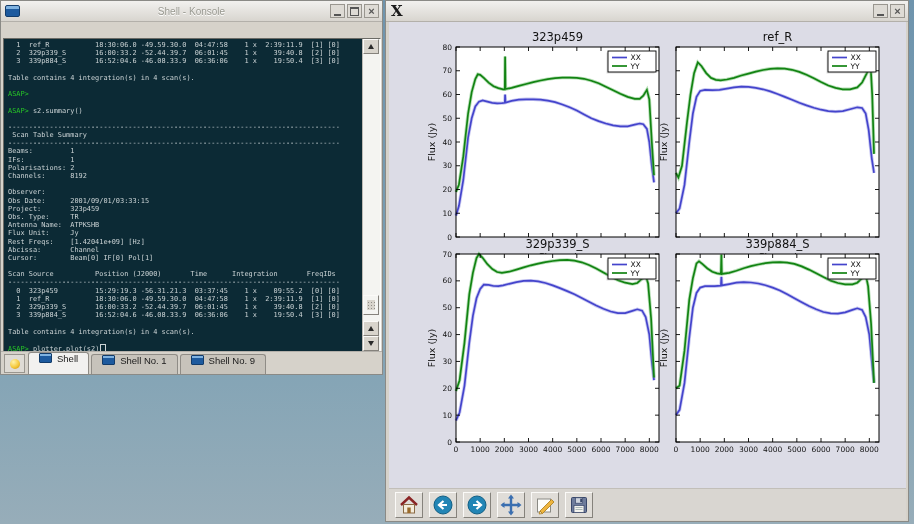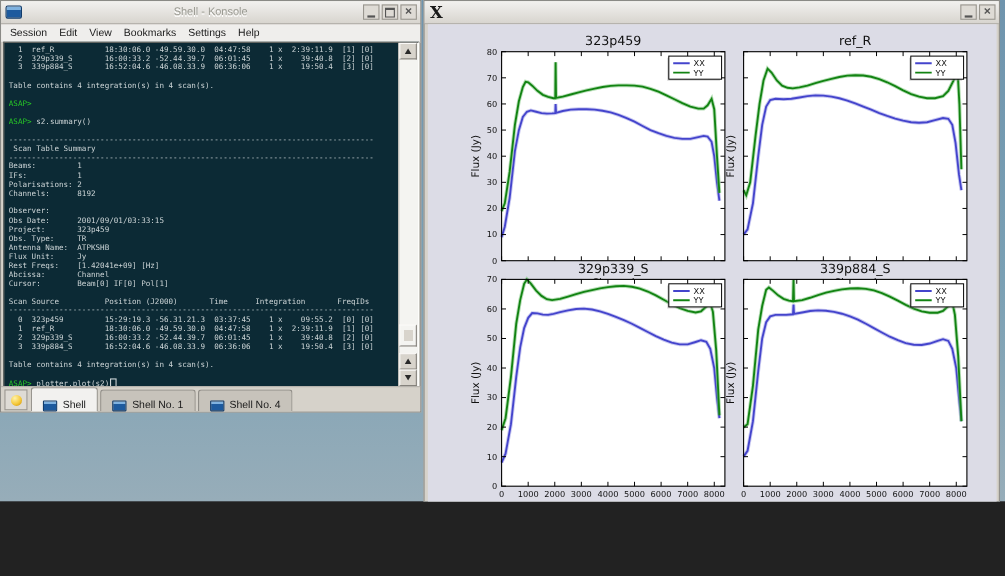--- a/index.html
+++ b/index.html
@@ -1,16 +1,16 @@
 <!DOCTYPE html>
 <html><head>
 <meta charset="utf-8">
 <style>
   html,body{margin:0;padding:0;background:#222;}
-  .screen{position:relative;width:914px;height:456px;overflow:hidden;
+  .screen{position:relative;width:914px;height:524px;overflow:hidden;
     font-family:"Liberation Sans",sans-serif;}
   .desktop{position:absolute;inset:0;
     background:linear-gradient(180deg,#6f94ad 0%,#7aa0b4 55%,#97adb9 100%);}
 
   
   .win{position:absolute;background:#d6d2ca;border:1px solid #8a8a86;box-sizing:border-box;}
   .titlebar{position:relative;height:20px;background:linear-gradient(#f2f1ef,#d8d5cf);
     border-bottom:1px solid #b3b0aa;display:flex;align-items:center;}
   .title-text{position:absolute;left:0;right:0;text-align:center;font-size:10px;
     color:#9a9a92;text-shadow:0 1px 0 #ffffff;pointer-events:none;}
@@ -51,21 +51,21 @@
     border:1px solid;border-color:#fbfaf8 #85827c #85827c #fbfaf8;box-sizing:border-box;
     background-image:radial-gradient(#8f8c86 22%,transparent 24%);
     background-size:3px 3px;background-position:3px 5px;background-repeat:repeat;
     background-clip:content-box;padding:4px 3px;}
   .k-tabbar{position:absolute;left:0;bottom:0;width:100%;height:23px;background:#d6d2ca;
     border-top:1px solid #b3b0aa;display:flex;align-items:flex-end;padding-left:3px;box-sizing:border-box;}
   .newtab{width:21px;height:19px;margin-bottom:1px;margin-right:3px;background:#dedbd5;
     border:1px solid #99968f;display:flex;align-items:center;justify-content:center;box-sizing:border-box;}
   .ball{width:10px;height:10px;border-radius:50%;
     background:radial-gradient(circle at 35% 30%,#fff2a8,#f5c93c 55%,#c98a00);}
-  .tab{height:20px;margin-right:2px;padding:0 10px;display:flex;align-items:flex-end;gap:5px;
+  .tab{height:20px;margin-right:2px;padding:0 10px;display:flex;align-items:flex-start;gap:5px;
     border:1px solid #8f8c86;border-bottom:none;border-radius:3px 3px 0 0;
     background:#c7c3bb;font-size:9.5px;color:#1a1a1a;box-sizing:border-box;}
   .tab.active{background:#f2f1ef;height:22px;}
   .tab-icon{width:11px;height:8px;border-radius:1px;border:1px solid #123c6b;
     background:linear-gradient(#7fb2e0 0 2px,#1d5a9e 2px);}
 
   
   #plotwin{left:385px;top:0;width:524px;height:522px;}
   .x-logo{margin-left:5px;font-family:"DejaVu Serif",serif;font-weight:bold;
     font-size:15px;color:#1a1a1a;line-height:1;}
@@ -92,28 +92,20 @@
             <div class="glyph-min"></div>
           </div>
         <div class="wbtn">
             <div class="glyph-max"></div>
           </div>
         <div class="wbtn">
             <span class="glyph-close">×</span>
           </div>
       </div>
     </div>
-    <div class="menubar" id="k-menu">
-        <span class="menu-item">Session</span>
-        <span class="menu-item">Edit</span>
-        <span class="menu-item">View</span>
-        <span class="menu-item">Bookmarks</span>
-        <span class="menu-item">Settings</span>
-        <span class="menu-item">Help</span>
-      </div>
     <div class="term-frame">
       <div class="term-text" id="term-text"><div class="term-line">  1  ref_R           18:30:06.0 -49.59.30.0  04:47:58    1 x  2:39:11.9  [1] [0]</div><div class="term-line">  2  329p339_S       16:00:33.2 -52.44.39.7  06:01:45    1 x    39:40.8  [2] [0]</div><div class="term-line">  3  339p884_S       16:52:04.6 -46.08.33.9  06:36:06    1 x    19:50.4  [3] [0]</div><div class="term-line"></div><div class="term-line">Table contains 4 integration(s) in 4 scan(s).</div><div class="term-line"></div><div class="term-line"><span class="prompt">ASAP&gt;</span></div><div class="term-line"></div><div class="term-line"><span class="prompt">ASAP&gt;</span> s2.summary()</div><div class="term-line"></div><div class="term-line">--------------------------------------------------------------------------------</div><div class="term-line"> Scan Table Summary</div><div class="term-line">--------------------------------------------------------------------------------</div><div class="term-line">Beams:         1</div><div class="term-line">IFs:           1</div><div class="term-line">Polarisations: 2</div><div class="term-line">Channels:      8192</div><div class="term-line"></div><div class="term-line">Observer:</div><div class="term-line">Obs Date:      2001/09/01/03:33:15</div><div class="term-line">Project:       323p459</div><div class="term-line">Obs. Type:     TR</div><div class="term-line">Antenna Name:  ATPKSHB</div><div class="term-line">Flux Unit:     Jy</div><div class="term-line">Rest Freqs:    [1.42041e+09] [Hz]</div><div class="term-line">Abcissa:       Channel</div><div class="term-line">Cursor:        Beam[0] IF[0] Pol[1]</div><div class="term-line"></div><div class="term-line">Scan Source          Position (J2000)       Time      Integration       FreqIDs</div><div class="term-line">--------------------------------------------------------------------------------</div><div class="term-line">  0  323p459         15:29:19.3 -56.31.21.3  03:37:45    1 x    09:55.2  [0] [0]</div><div class="term-line">  1  ref_R           18:30:06.0 -49.59.30.0  04:47:58    1 x  2:39:11.9  [1] [0]</div><div class="term-line">  2  329p339_S       16:00:33.2 -52.44.39.7  06:01:45    1 x    39:40.8  [2] [0]</div><div class="term-line">  3  339p884_S       16:52:04.6 -46.08.33.9  06:36:06    1 x    19:50.4  [3] [0]</div><div class="term-line"></div><div class="term-line">Table contains 4 integration(s) in 4 scan(s).</div><div class="term-line"></div><div class="term-line"><span class="prompt">ASAP&gt;</span> plotter.plot(s2)<span class="cursor"></span></div></div>
       <div class="term-scroll">
         <div class="sbtn" style="top:0">
             <div class="arr-up"></div>
           </div>
         <div class="sthumb"></div>
         <div class="sbtn" style="bottom:15px">
             <div class="arr-up"></div>
           </div>
@@ -130,21 +122,21 @@
           <div class="tab active">
             <span class="tab-icon"></span>
             <span>Shell</span>
           </div>
           <div class="tab">
             <span class="tab-icon"></span>
             <span>Shell No. 1</span>
           </div>
           <div class="tab">
             <span class="tab-icon"></span>
-            <span>Shell No. 4</span>
+            <span>Shell No. 9</span>
           </div>
         </span>
     </div>
   </div>
 
   <div class="win" id="plotwin">
     <div class="titlebar">
       <div class="x-logo">X</div>
       <div class="tb-btns">
         <div class="wbtn">

